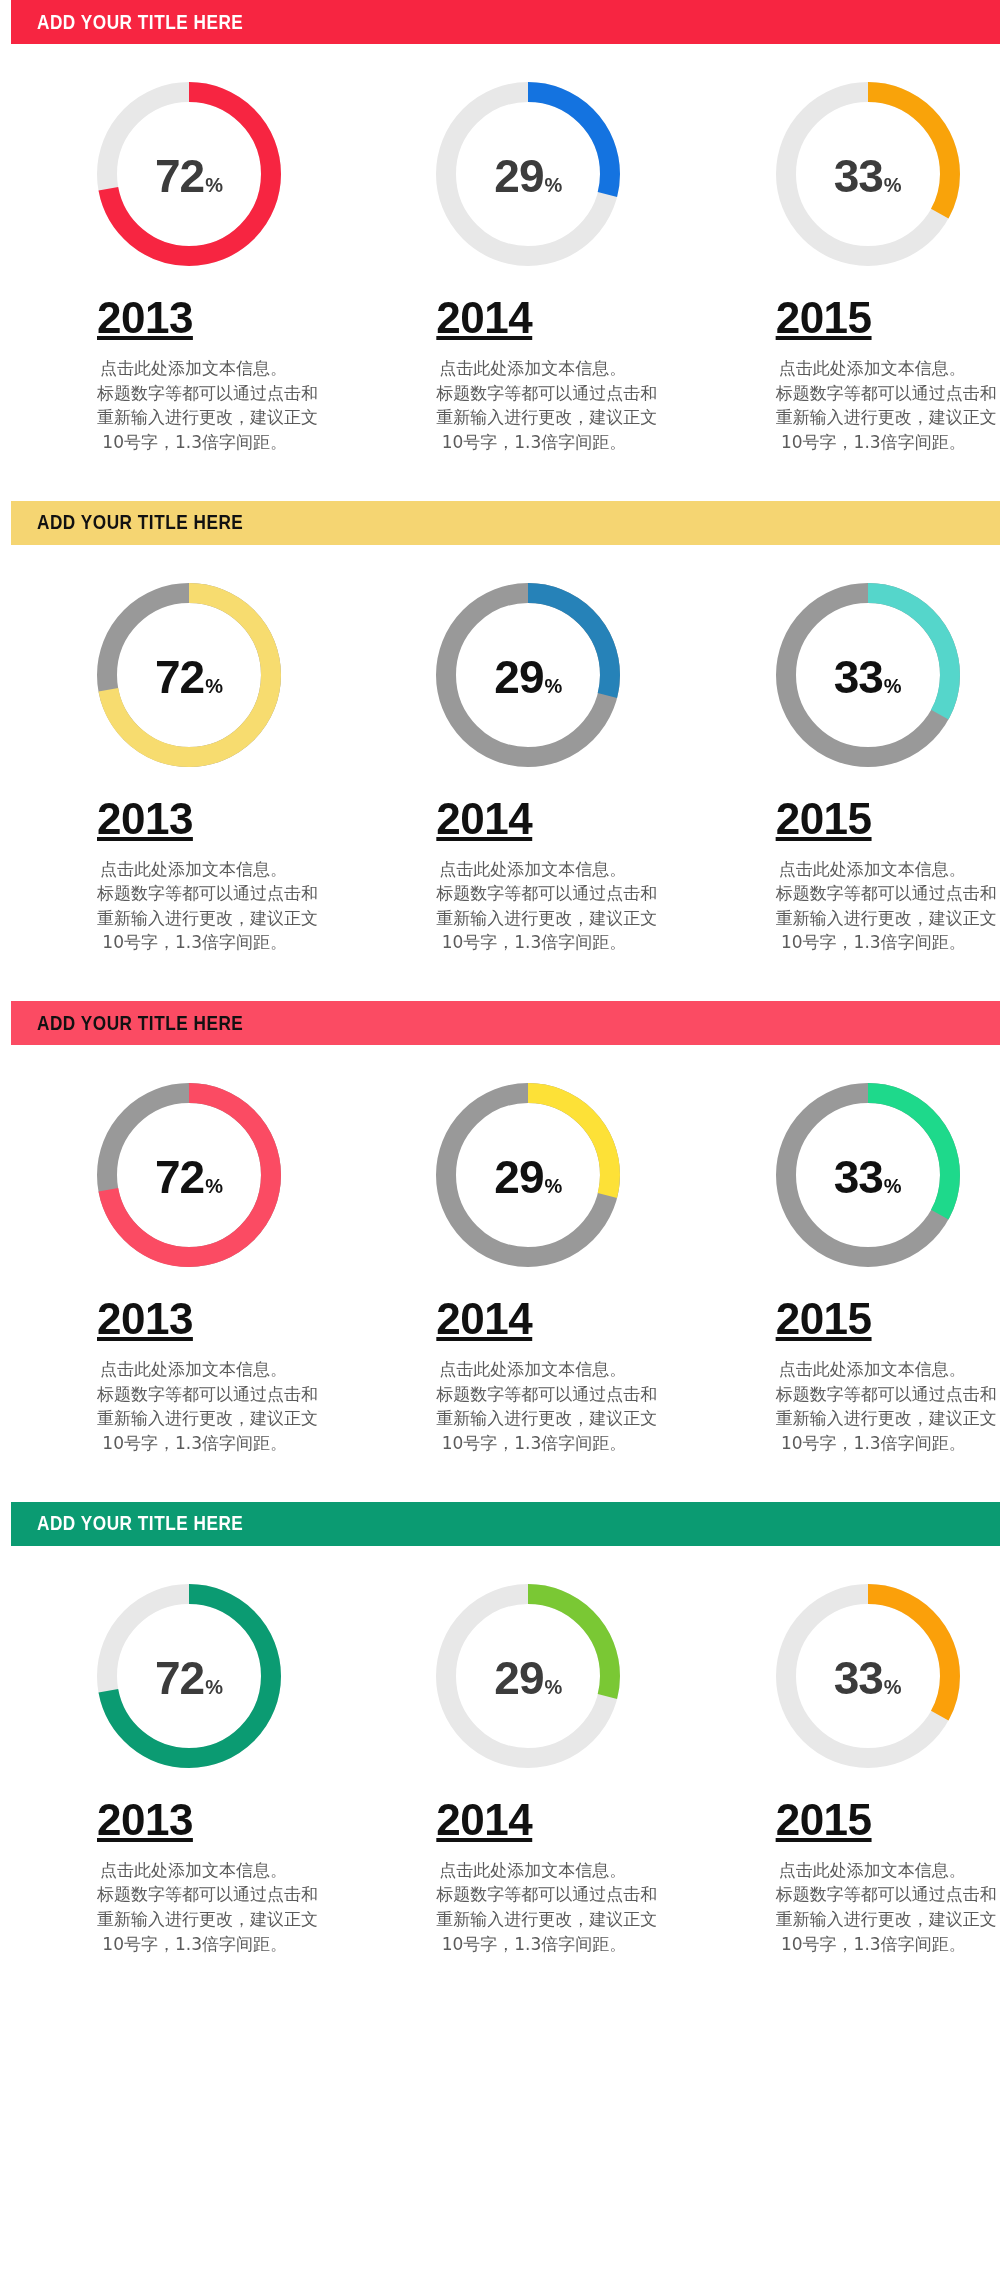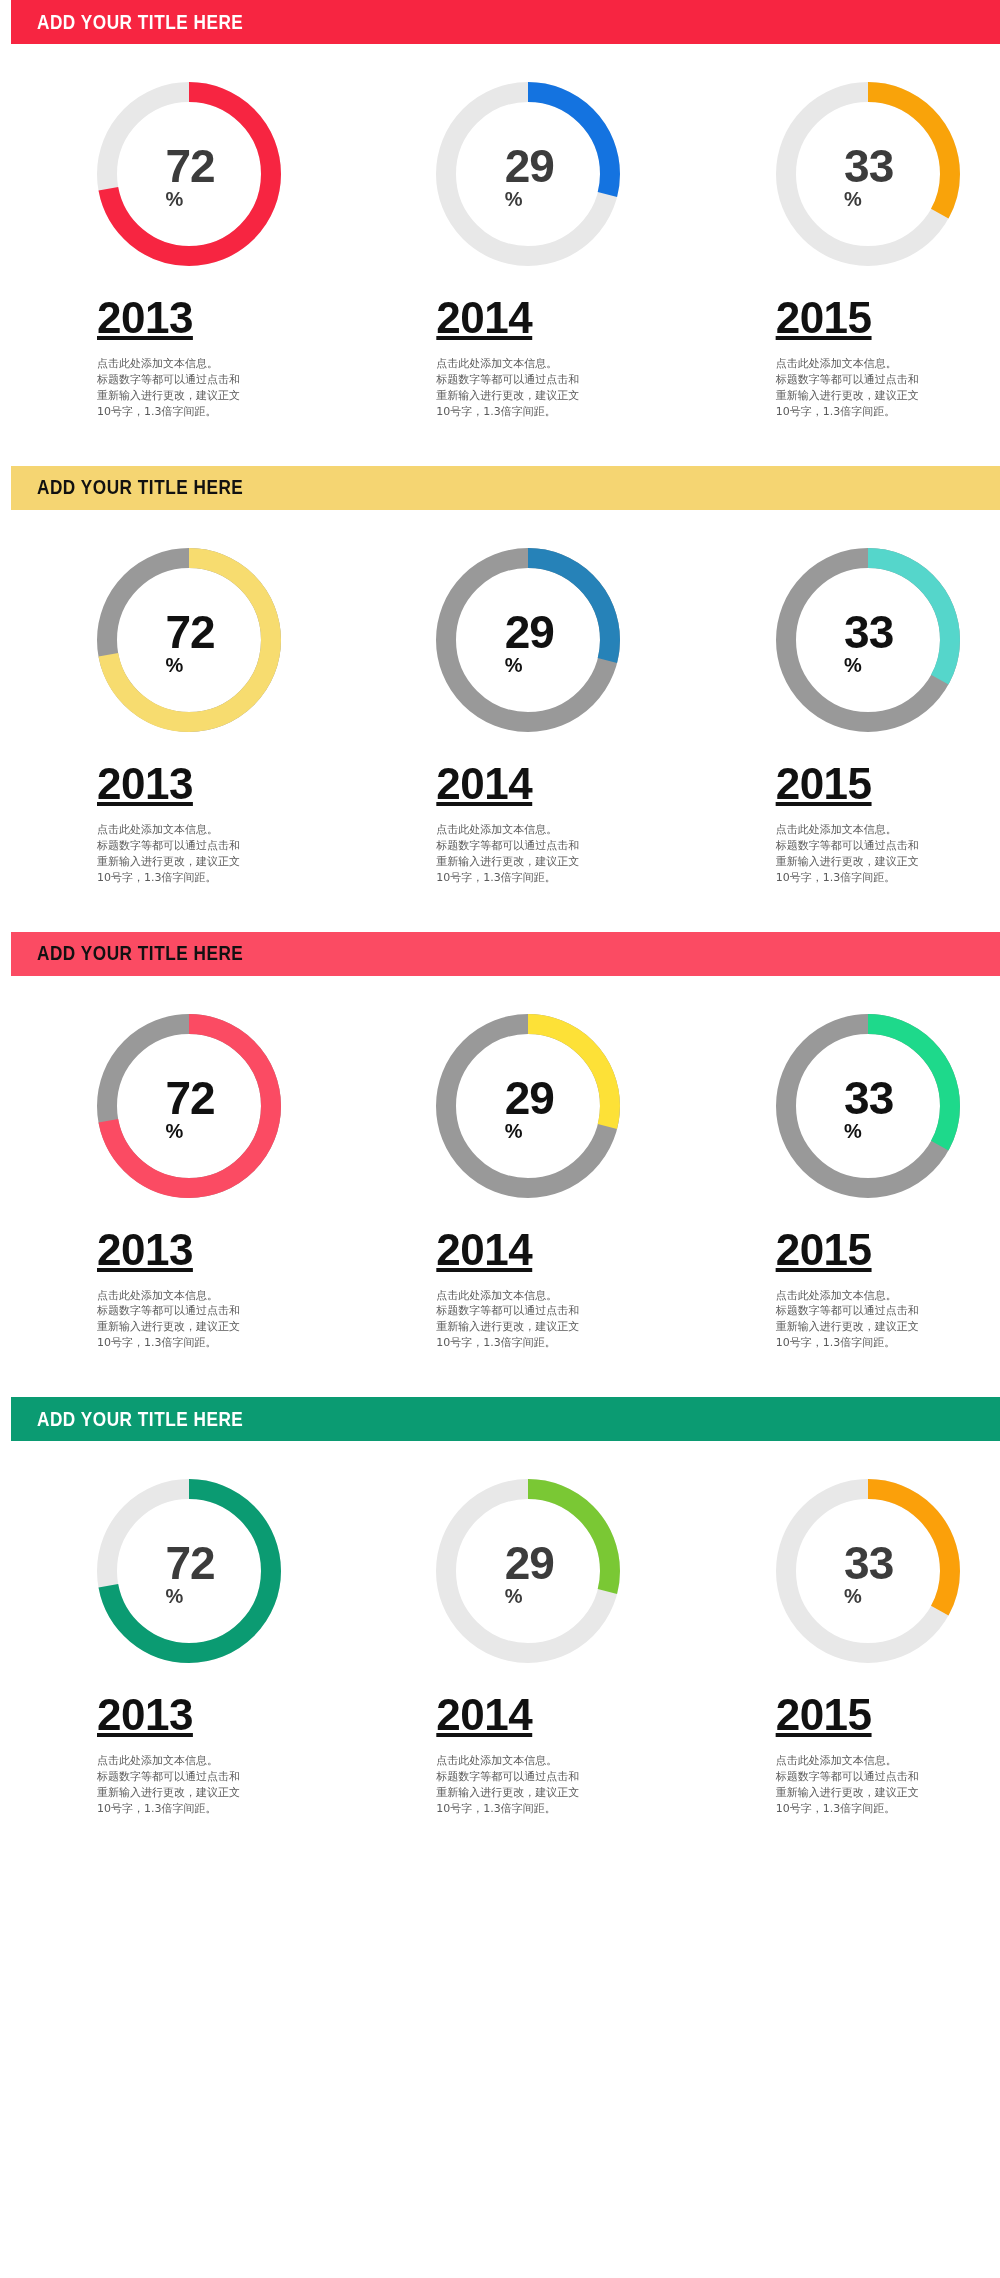--- a/index.html
+++ b/index.html
@@ -76,21 +76,20 @@
     width: 200px;
     height: 200px;
     display: flex;
     align-items: center;
     justify-content: center;
   }
   .val-row {
     display: flex;
     align-items: baseline;
     transform: translateY(2px);
-    flex-direction: column;
   }
   .val-num {
     font-size: 46px;
     font-weight: bold;
     letter-spacing: -1px;
     line-height: 1;
   }
   .val-pct {
     font-size: 20px;
     font-weight: bold;
@@ -104,24 +103,25 @@
     font-weight: bold;
     letter-spacing: -0.5px;
     line-height: 1;
     margin: 22px 0 0 8px;
     color: #111111;
     text-decoration: underline;
   }
   .desc {
     margin: 16px 0 0 8px;
     width: 190px;
-    font-size: 11px;
+    font-size: 17px;
     line-height: 1.45;
     color: #5a5a5a;
     font-family: "DejaVu Sans", "Liberation Sans", sans-serif;
+    text-align: right;
   }
   .desc div { white-space: nowrap; }
 
   .spacer { height: 46px; }
   .spacer-sm { height: 34px; }
 </style>
 </head>
 <body>
 
 <div class="page" id="page-root">

